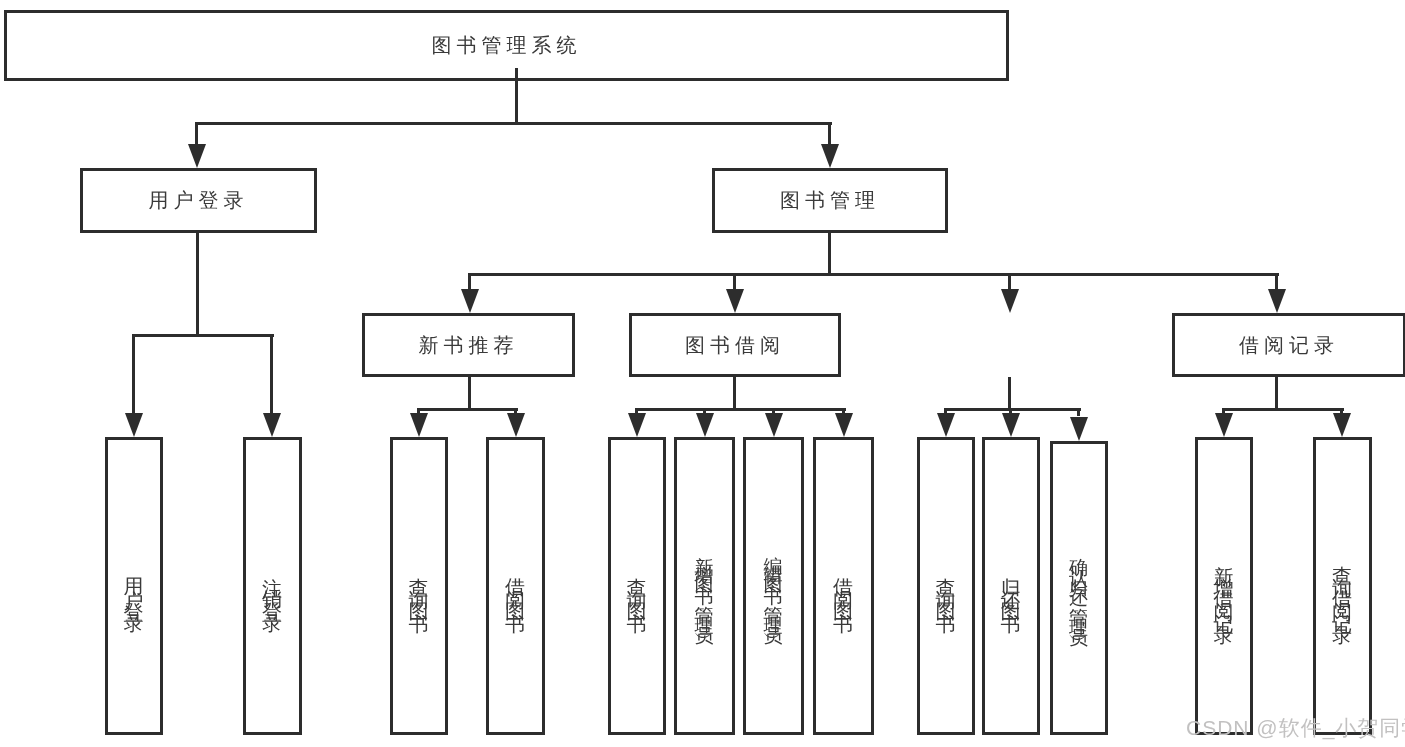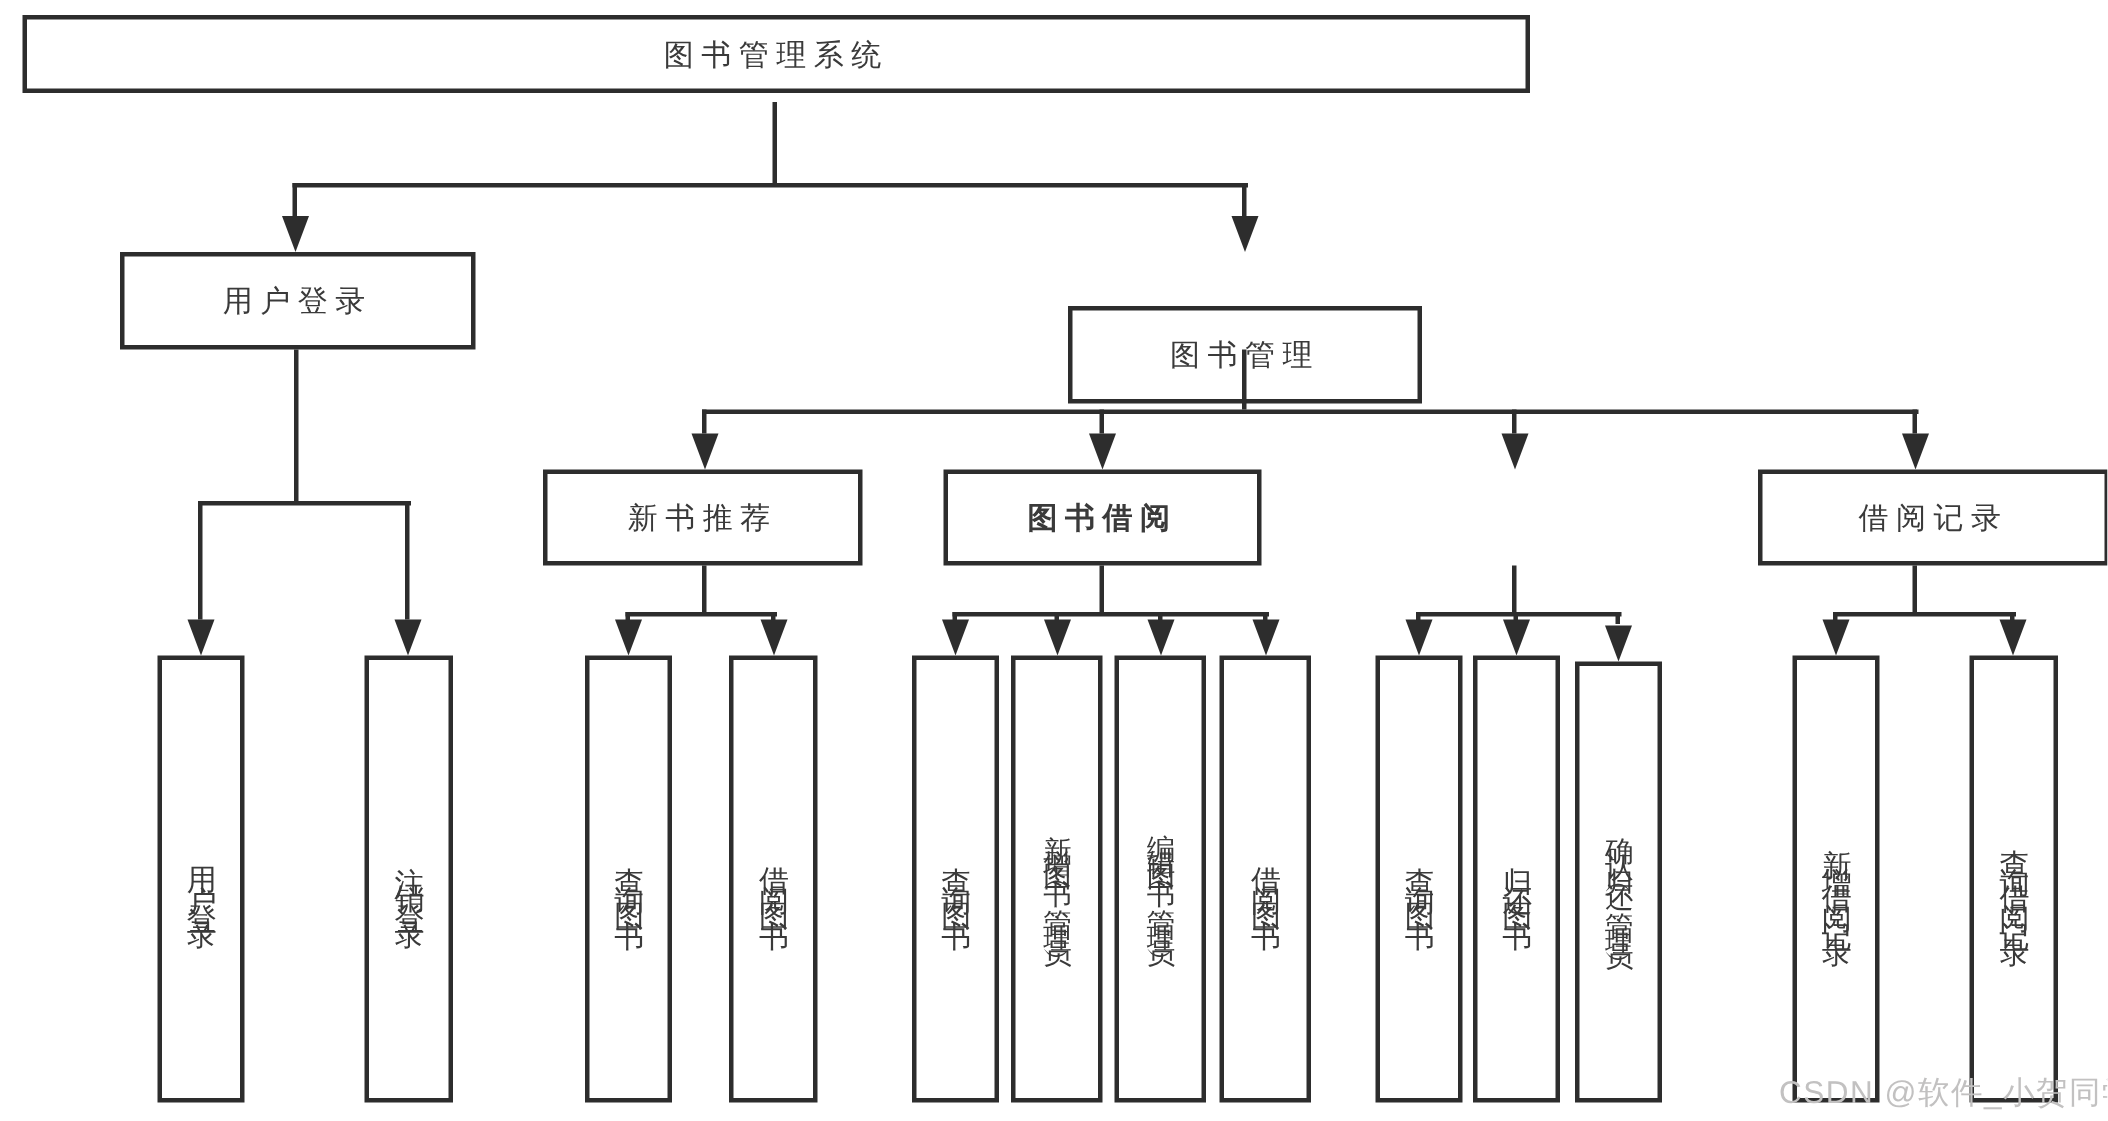--- a/index.html
+++ b/index.html
@@ -28,35 +28,35 @@
   .watermark {
     position:absolute; left:1186px; top:714px;
     font-size:21px; letter-spacing:1px; color:#c2c1c1; white-space:nowrap; z-index:5;
   }
 </style>
 </head>
 <body>
 
 <div class="canvas">
 
-  <div class="node hnode" style="left:15px; top:10px; width:1005px; height:52px;">
+  <div class="node hnode" style="left:4px; top:10px; width:1005px; height:71px;">
     <span>图书管理系统</span>
   </div>
 
   <div class="node hnode" style="left:80px; top:168px; width:237px; height:65px;">
     <span>用户登录</span>
   </div>
-  <div class="node hnode" style="left:712px; top:168px; width:236px; height:65px;margin-top:36px;">
+  <div class="node hnode" style="left:712px; top:168px; width:236px; height:65px;">
     <span>图书管理</span>
   </div>
 
   <div class="node hnode" style="left:362px; top:313px; width:213px; height:64px;">
     <span>新书推荐</span>
   </div>
-  <div class="node hnode" style="left:629px; top:313px; width:212px; height:64px;font-weight:bold;">
+  <div class="node hnode" style="left:629px; top:313px; width:212px; height:64px;">
     <span>图书借阅</span>
   </div>
   <div class="node hnode" style="left:1172px; top:313px; width:234px; height:64px;">
     <span>借阅记录</span>
   </div>
 
   <div class="node vnode" style="left:105px; top:437px; width:58px; height:298px;">
     <span>用户登录</span>
   </div>
   <div class="node vnode" style="left:243px; top:437px; width:59px; height:298px;">

